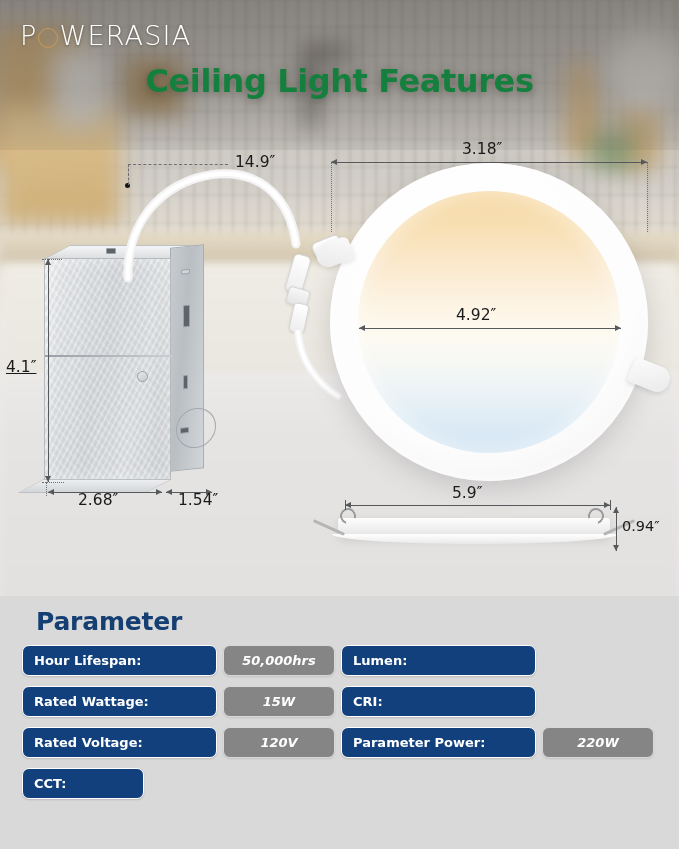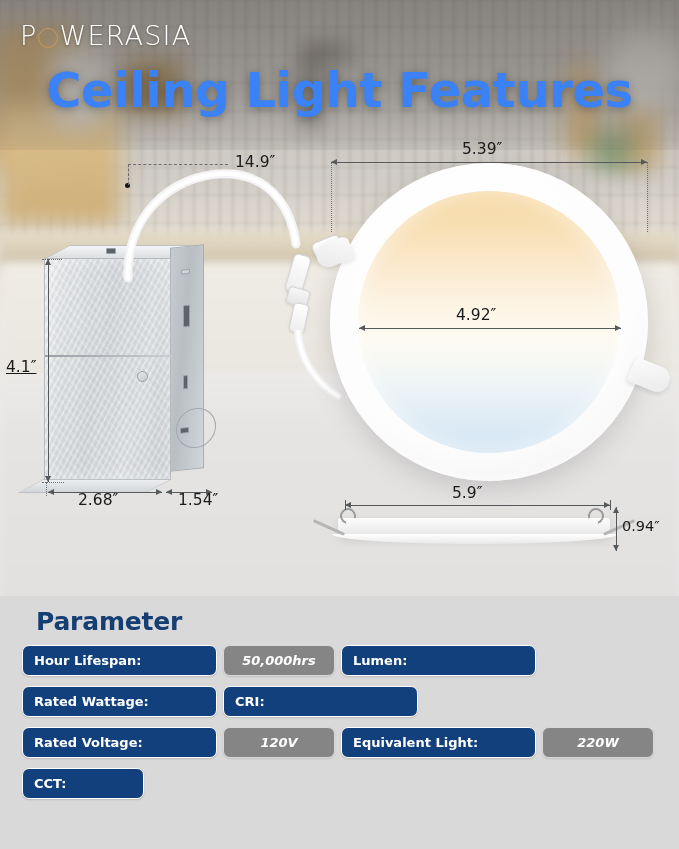--- a/index.html
+++ b/index.html
@@ -87,23 +87,23 @@
     width: 20px; height: 20px;
     border: 1.6px solid #c79a52;
     border-radius: 50%;
     margin: 0 1px;
     position: relative; top: 2px;
   }
   .page-title {
     position: absolute;
     left: 0; top: 62px; width: 679px;
     text-align: center;
-    font-size: 48px;
+    font-size: 32px;
     font-weight: 700;
-    color: #3b82f6;
+    color: #15803d;
     letter-spacing: -0.4px;
     text-shadow: 0 2px 8px rgba(40,36,32,.38);
     font-family: "DejaVu Sans", sans-serif;
   }
 
   
   .jbox-wrap { position: absolute; left: 44px; top: 258px; width: 170px; height: 230px; }
   .jbox-front {
     position: absolute; left: 0; top: 0; width: 127px; height: 222px;
     background: linear-gradient(100deg, #f2f3f4 0%, #e2e4e6 18%, #d4d7da 45%, #dfe1e3 72%, #cdd0d3 100%);
@@ -413,21 +413,21 @@
   <div class="dim-label" style="left:178px; top:491px;">1.54″</div>
 
   <div class="leader-dot" style="left:125px; top:183px;"></div>
   <div class="leader-v" style="left:128px; top:164px; height:21px;"></div>
   <div class="leader" style="left:128px; top:164px; width:100px;"></div>
   <div class="dim-label" style="left:235px; top:153px;">14.9″</div>
 
   <div class="ext-line-v" style="left:331px; top:162px; height:70px;"></div>
   <div class="ext-line-v" style="left:647px; top:162px; height:70px;"></div>
   <div class="dim-line-h" style="left:331px; top:162px; width:316px;"></div>
-  <div class="dim-label" style="left:462px; top:140px;">5.39″</div>
+  <div class="dim-label" style="left:462px; top:140px;">3.18″</div>
 
   <div class="dim-line-h" style="left:359px; top:328px; width:262px;"></div>
   <div class="dim-label" style="left:456px; top:306px;">4.92″</div>
 
   <div class="dim-line-h" style="left:345px; top:505px; width:265px;"></div>
   <div class="dim-label" style="left:452px; top:484px;">5.9″</div>
   <div class="tick-v" style="left:345px; top:500px; height:10px;"></div>
   <div class="tick-v" style="left:610px; top:500px; height:10px;"></div>
 
   <div class="dim-line-v" style="left:616px; top:507px; height:44px;"></div>
@@ -439,27 +439,28 @@
     <div class="param-rows">
 
       <div class="param-row">
         <div class="pill pill-label w-label">Hour Lifespan:</div>
         <div class="pill pill-value w-value">50,000hrs</div>
         <div class="pill pill-label w-label">Lumen:</div>
       </div>
 
       <div class="param-row">
         <div class="pill pill-label w-label">Rated Wattage:</div>
+        <div class="pill pill-value w-value">15W</div>
         <div class="pill pill-label w-label">CRI:</div>
       </div>
 
       <div class="param-row">
         <div class="pill pill-label w-label">Rated Voltage:</div>
         <div class="pill pill-value w-value">120V</div>
-        <div class="pill pill-label w-label">Equivalent Light:</div>
+        <div class="pill pill-label w-label">Parameter Power:</div>
         <div class="pill pill-value w-value">220W</div>
       </div>
 
       <div class="param-row">
         <div class="pill pill-label w-cct-label">CCT:</div>
       </div>
 
     </div>
   </div>
 

